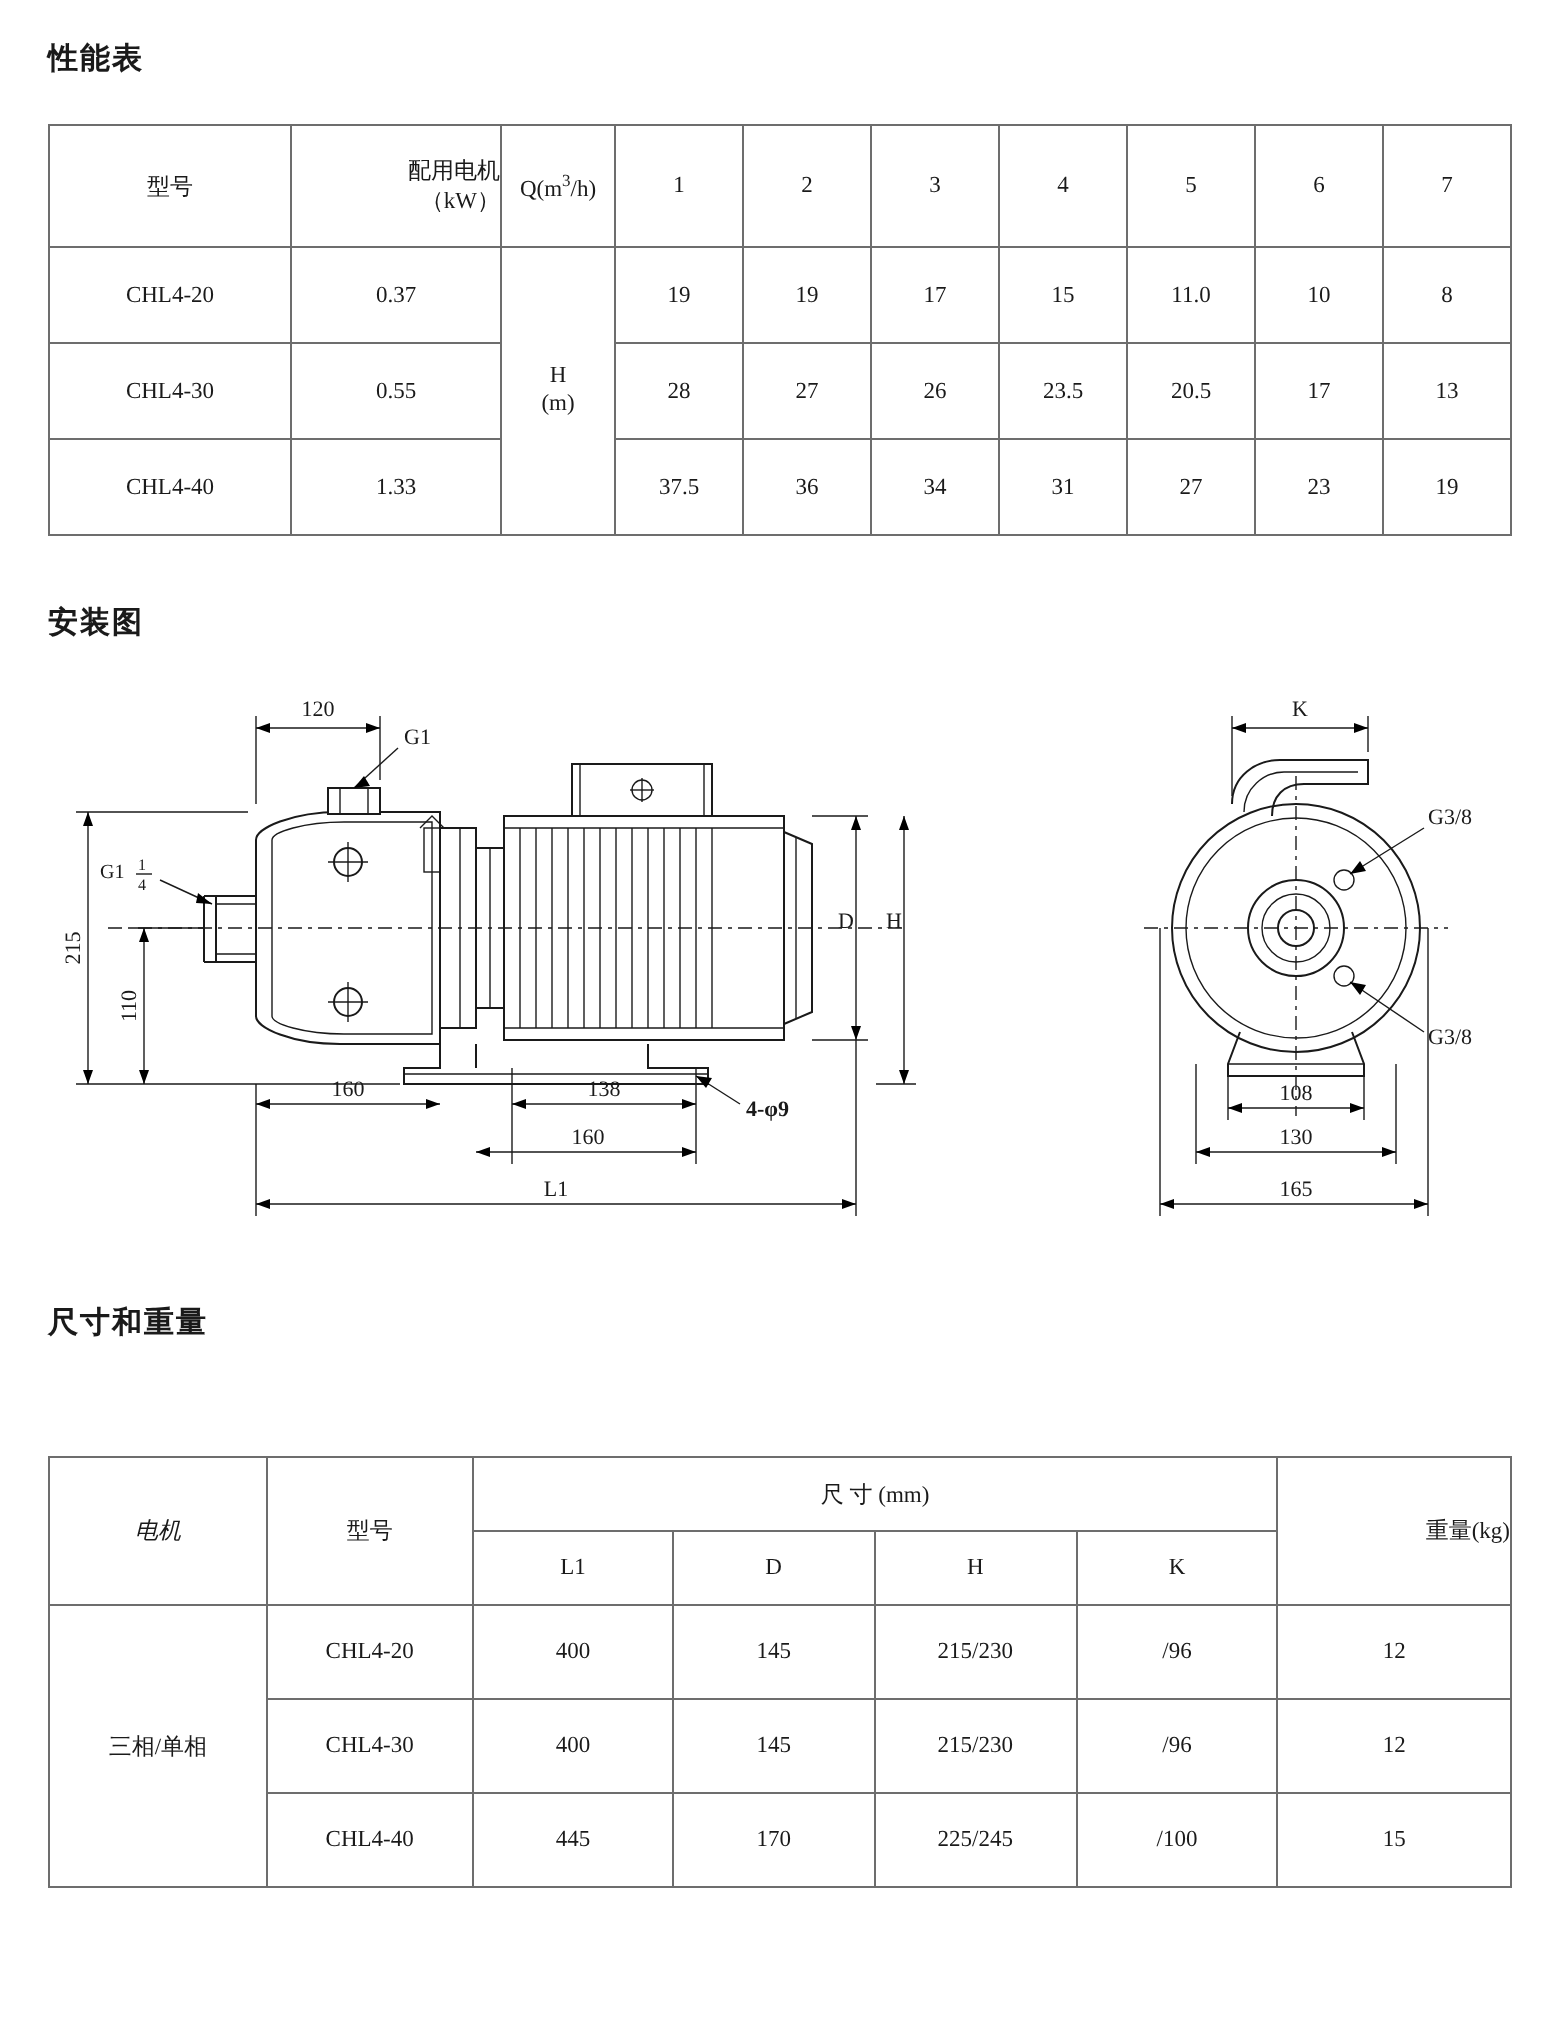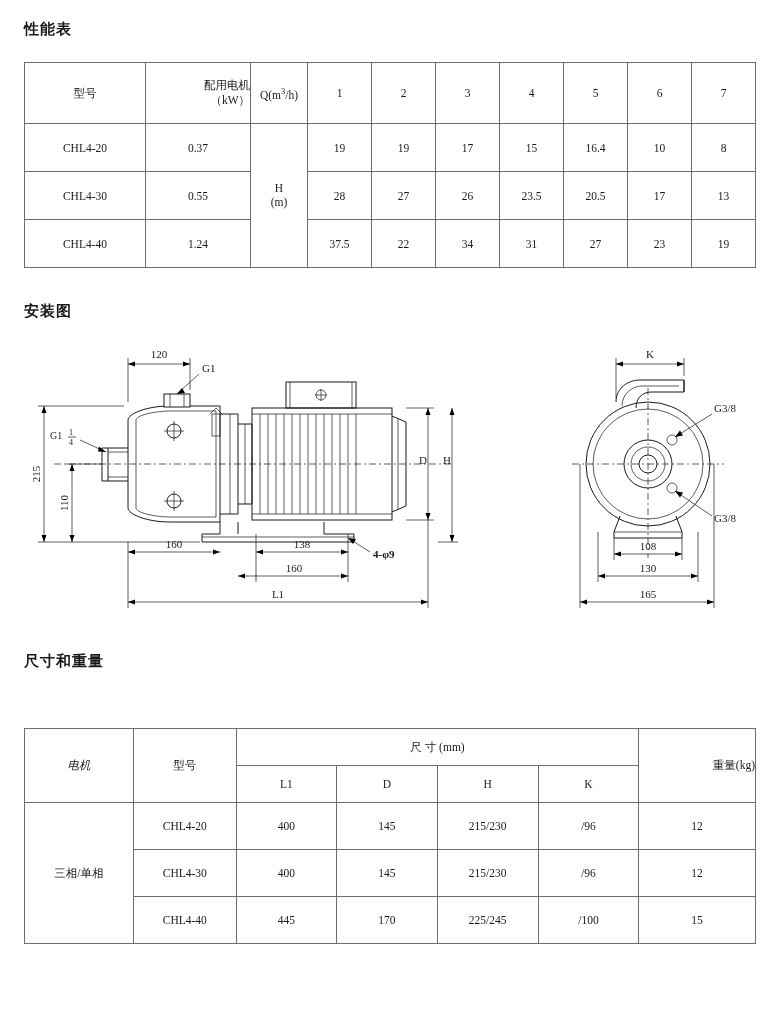--- a/index.html
+++ b/index.html
@@ -126,40 +126,40 @@
         <td>CHL4-20</td>
         <td>0.37</td>
         <td rowspan="3" class="hm">
           <div>H</div>
           <div>(m)</div>
         </td>
         <td>19</td>
         <td>19</td>
         <td>17</td>
         <td>15</td>
-        <td>16.4</td>
+        <td>11.0</td>
         <td>10</td>
         <td>8</td>
       </tr>
       <tr>
         <td>CHL4-30</td>
         <td>0.55</td>
         <td>28</td>
         <td>27</td>
         <td>26</td>
         <td>23.5</td>
         <td>20.5</td>
         <td>17</td>
         <td>13</td>
       </tr>
       <tr>
         <td>CHL4-40</td>
-        <td>1.24</td>
+        <td>1.33</td>
         <td>37.5</td>
-        <td>22</td>
+        <td>36</td>
         <td>34</td>
         <td>31</td>
         <td>27</td>
         <td>23</td>
         <td>19</td>
       </tr>
     </tbody>
   </table>
 
   <h2 class="section-title" id="install-title">安装图</h2>

